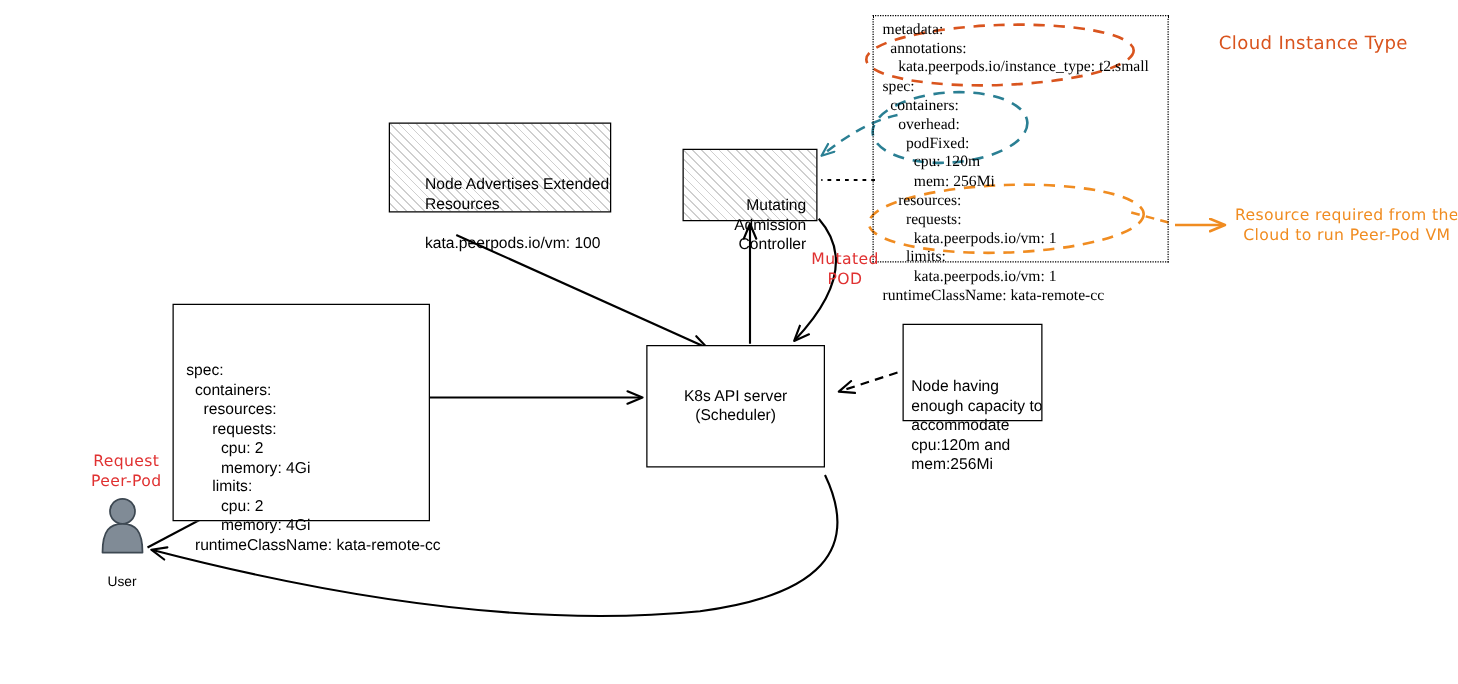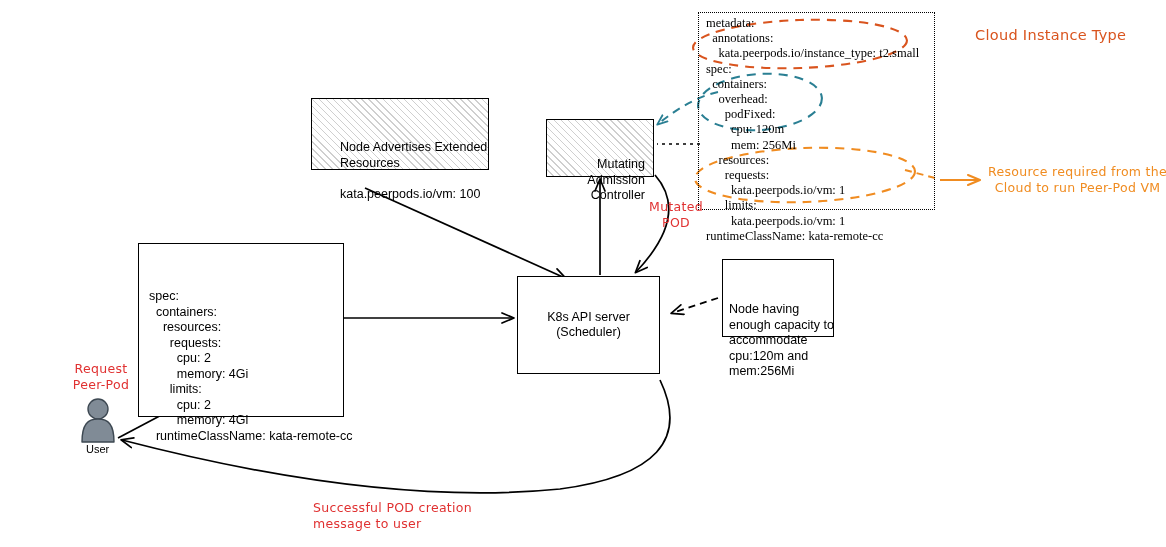--- a/index.html
+++ b/index.html
@@ -202,18 +202,16 @@
   <div class="ann orange" style="left:988px; top:164px;">Resource required from the
 Cloud to run Peer-Pod VM</div>
 
 
   <div class="ann red center" style="left:610px; top:199px; width:70px;margin-left:31px;">Mutated
 POD</div>
 
   <div class="ann red center" style="left:58px; top:361px; width:86px;">Request
 Peer-Pod</div>
 
-  <div class="ann red" style="left:313px; top:500px;">Successful POD creation
-message to user</div>
-
-  <div class="userlabel" style="left:86px; top:443px;text-align:center;">User</div>
+
+  <div class="userlabel" style="left:86px; top:460px;text-align:center;">User</div>
 
 </div>
 
 </body></html>

